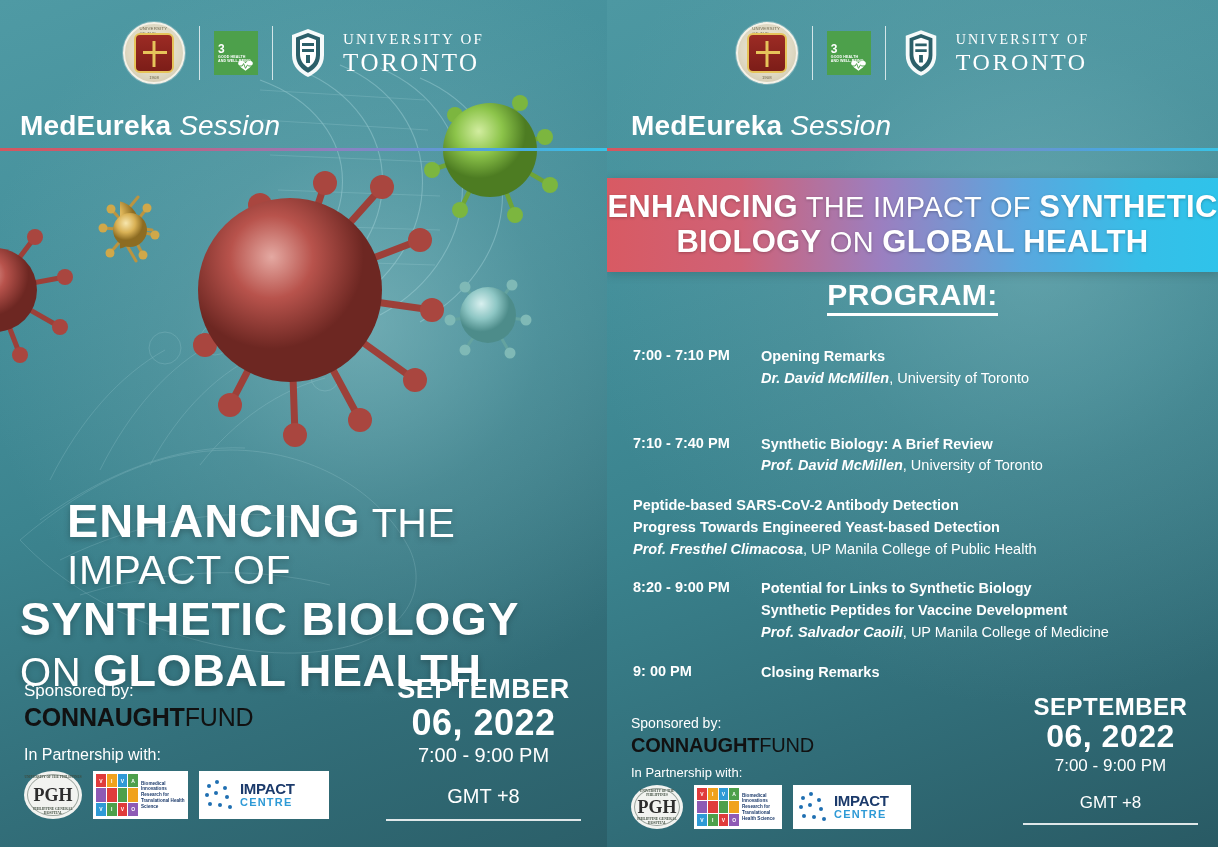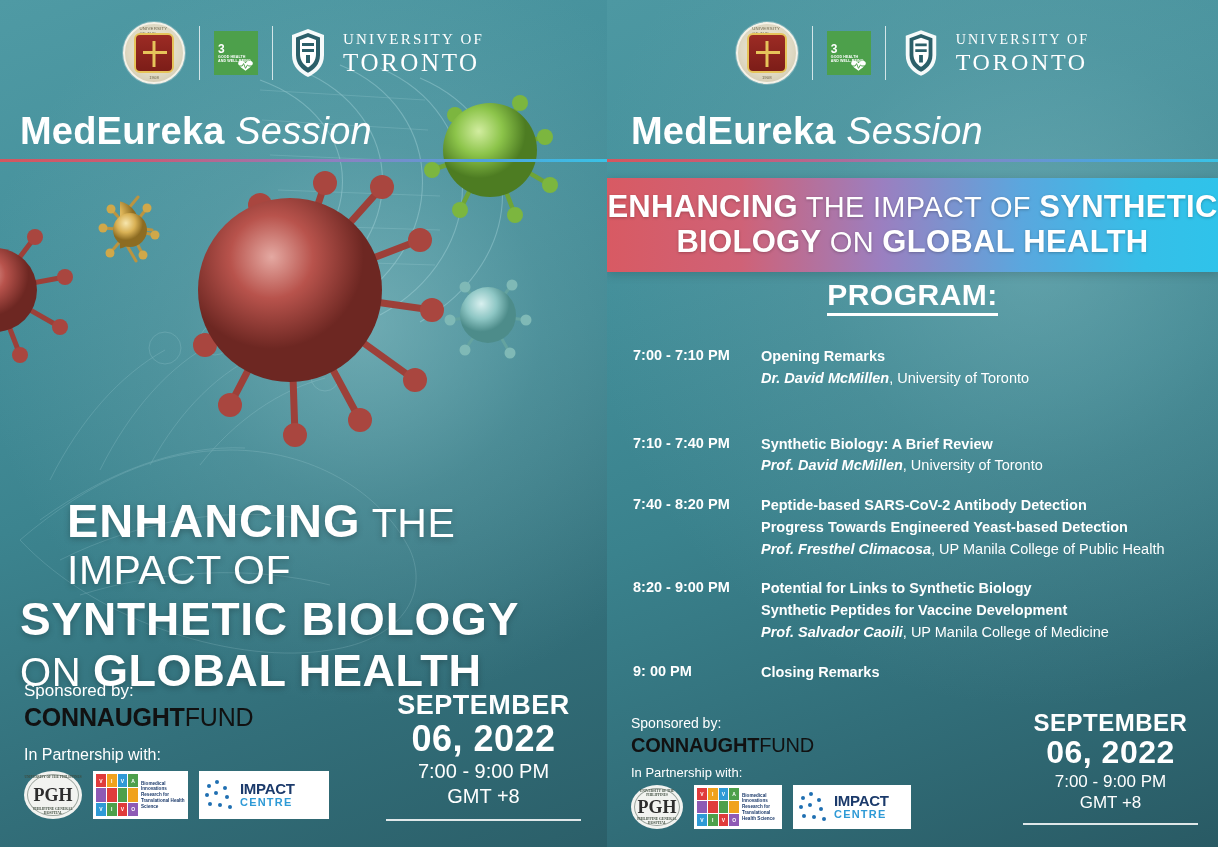--- a/index.html
+++ b/index.html
@@ -109,21 +109,21 @@
   }
   .uoft-text .l1 { font-size: 15px; letter-spacing: 2.2px; }
   .uoft-text .l2 { font-size: 25px; letter-spacing: 2.6px; margin-top: 3px; }
 
   .panel-right .uoft-text .l1 { font-size: 14px; }
   .panel-right .uoft-text .l2 { font-size: 24px; }
 
   
   .med-wrap { position: relative; margin-top: 26px; }
   .med-title {
-    color: #fff; font-size: 38px; padding-left: 20px; padding-bottom: 6px;
+    color: #fff; font-size: 28px; padding-left: 20px; padding-bottom: 6px;
     letter-spacing: .2px;
   }
   .panel-right .med-title { padding-left: 24px; }
   .med-title b { font-weight: 700; }
   .med-title i { font-weight: 400; font-style: italic; }
   .med-rule {
     height: 3px; width: 100%;
     background: linear-gradient(90deg, #d4575f 0%, #c65d7a 25%, #8f7fc0 55%, #4fa3dd 80%, #39c3e6 100%);
   }
 
@@ -191,21 +191,21 @@
   .panel-right .logo-pgh { width: 52px; height: 44px; }
 
   
   .datebox {
     position: absolute; right: 26px; bottom: 26px; color: #fff; text-align: center;
     width: 195px;
   }
   .datebox .month { font-size: 27px; font-weight: 700; letter-spacing: .5px; line-height: 1.05; }
   .datebox .day { font-size: 36px; font-weight: 700; letter-spacing: .5px; line-height: 1.1; }
   .datebox .time { font-size: 20px; font-weight: 300; line-height: 1.25; }
-  .datebox .tz { font-size: 20px; font-weight: 300; line-height: 1.25; }
+  .datebox .tz { font-size: 20px; font-weight: 300; line-height: 1.25; margin-top: 16px; }
   .datebox .rule { height: 2px; background: rgba(255,255,255,.85); margin-top: 10px; }
 
   
   .banner {
     position: absolute; left: 0; right: 0; top: 178px; height: 94px;
     background: linear-gradient(90deg, #d85a63 0%, #cf6277 22%, #9b7fc0 45%, #5aa7de 68%, #35bfe8 88%, #2fc3ea 100%);
     display: flex; align-items: center; justify-content: center;
     box-shadow: 0 2px 10px rgba(0,0,0,.18);
   }
   .banner .btxt {
@@ -632,21 +632,20 @@
           </div>
         </div>
         <div class="prow">
           <div class="ptime">7:10 - 7:40 PM</div>
           <div class="pbody">
             <div class="pline">Synthetic Biology: A Brief Review</div>
             <div class="pspk"><i>Prof. David McMillen</i><span>, University of Toronto</span></div>
           </div>
         </div>
         <div class="prow">
-          <div class="ptime">7:40 - 8:20 PM</div>
           <div class="pbody">
             <div class="pline">Peptide-based SARS-CoV-2 Antibody Detection</div>
             <div class="pline">Progress Towards Engineered Yeast-based Detection</div>
             <div class="pspk"><i>Prof. Fresthel Climacosa</i><span>, UP Manila College of Public Health</span></div>
           </div>
         </div>
         <div class="prow">
           <div class="ptime">8:20 - 9:00 PM</div>
           <div class="pbody">
             <div class="pline">Potential for Links to Synthetic Biology</div>

